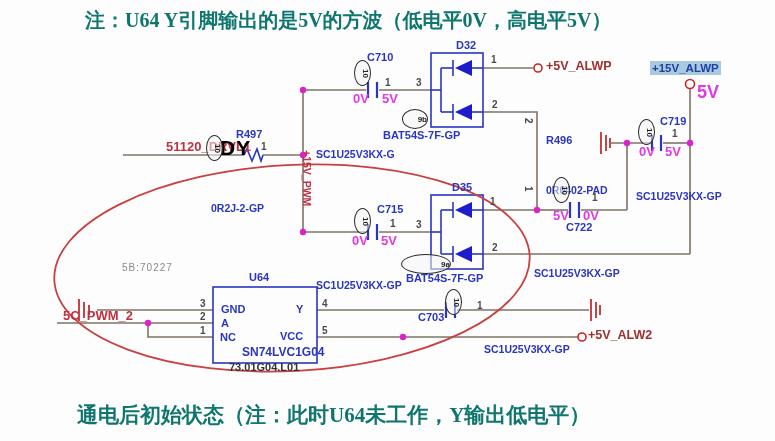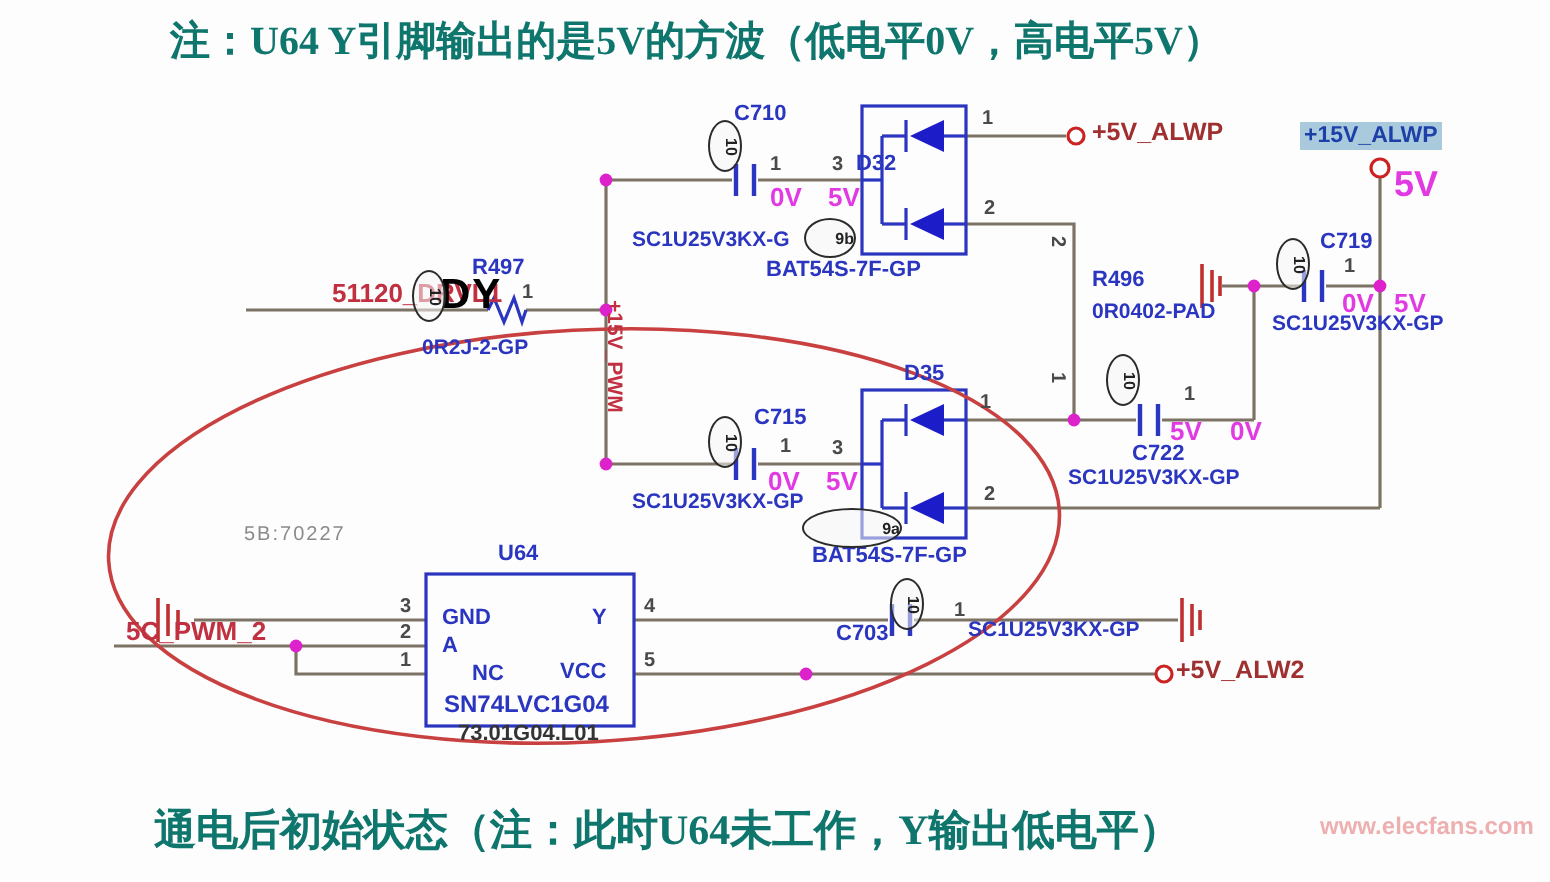--- a/index.html
+++ b/index.html
@@ -2,24 +2,24 @@
 <html><head>
 <meta charset="utf-8">
 <style>
   html,body{margin:0;padding:0;background:#ffffff;}
   #canvas{position:relative;width:775px;height:441px;background:#fdfdfd;overflow:hidden;
           font-family:"Liberation Sans",sans-serif;}
   #schem-svg{position:absolute;left:0;top:0;}
   .title{position:absolute;color:#0f766e;font-family:"Liberation Serif","DejaVu Serif",serif;
          font-weight:600;white-space:nowrap;}
   .lbl{position:absolute;white-space:nowrap;font:bold 11px "Liberation Sans",sans-serif;color:#2a35c0;}
-  .part{font-size:10.5px;}
+  .part{font-size:10.5px;margin-top:34px;}
   .pin{color:#4a4a4a;font-size:10px;}
   .pin-rot{transform:rotate(90deg);transform-origin:left top;}
-  .mv{color:#e23ae2;font-size:13px;margin-left:32px;}
+  .mv{color:#e23ae2;font-size:13px;}
   .net{color:#c03040;font-size:13px;}
   .netdark{color:#a03030;font-size:12.5px;}
   .vert-net{color:#c03040;font-size:10.5px;transform:rotate(90deg);transform-origin:left top;}
   .hl{position:absolute;background:#a9cadd;}
   .hl .lbl-in{position:relative;color:#1c3fa8;font:bold 11.5px "Liberation Sans",sans-serif;
               white-space:nowrap;padding:1px 2px;}
   .probe{color:#e23ae2;font-size:18px;}
   .dy{color:#000000;font-size:21px;letter-spacing:1px;text-align:right;}
   .code{color:#8a8a8a;font-size:10px;letter-spacing:1px;font-weight:normal;}
   .badge{position:absolute;border:1.6px solid #2b2b2b;border-radius:50%;
@@ -147,39 +147,38 @@
         <circle cx="690" cy="143" r="3.2"></circle>
       <circle cx="148" cy="323" r="3.2"></circle>
         <circle cx="403" cy="337" r="3.2"></circle>
     </g>
 
     <ellipse cx="292" cy="268" rx="238" ry="103" fill="none" stroke="#c84040" stroke-width="1.8" transform="rotate(-3 292 268)"></ellipse>
   </svg>
 
   <div class="title" style="left:85px;top:7px;font-size:20px;">注：U64 Y引脚输出的是5V的方波（低电平0V，高电平5V）</div>
   <div class="title" style="left:77px;top:401px;font-size:21px;">通电后初始状态（注：此时U64未工作，Y输出低电平）</div>
-  <div class="wm" style="left:660px;top:406px;">www.elecfans.com</div>
 
   <div class="lbl net" style="left:130px;top:139px;margin-left:36px;">51120_DRVL1</div>
   <div class="lbl net" style="left:63px;top:308px;">5C_PWM_2</div>
   <div class="lbl netdark" style="left:546px;top:59px;">+5V_ALWP</div>
   <div class="lbl netdark" style="left:588px;top:328px;">+5V_ALW2</div>
   <div class="hl" style="left:650px;top:61px;">
     <div class="lbl-in">+15V_ALWP</div>
   </div>
   <div class="lbl vert-net" style="left:313px;top:150px;">+15V_PWM</div>
   <div class="lbl probe" style="left:697px;top:82px;">5V</div>
 
   <div class="lbl" style="left:367px;top:51px;">C710</div>
   <div class="lbl pin" style="left:385px;top:77px;">1</div>
   <div class="lbl mv" style="left:353px;top:91px;">0V</div>
   <div class="lbl mv" style="left:382px;top:91px;">5V</div>
   <div class="lbl part" style="left:316px;top:114px;">SC1U25V3KX-G</div>
 
-  <div class="lbl" style="left:428px;top:39px;margin-top:37px;">D32</div>
+  <div class="lbl" style="left:456px;top:39px;">D32</div>
   <div class="lbl pin" style="left:416px;top:77px;">3</div>
   <div class="lbl pin" style="left:491px;top:54px;">1</div>
   <div class="lbl pin" style="left:492px;top:99px;">2</div>
   <div class="lbl" style="left:383px;top:129px;">BAT54S-7F-GP</div>
 
   <div class="lbl" style="left:546px;top:134px;">R496</div>
   <div class="lbl part" style="left:546px;top:150px;">0R0402-PAD</div>
   <div class="lbl pin pin-rot" style="left:534px;top:118px;">2</div>
   <div class="lbl pin pin-rot" style="left:534px;top:186px;">1</div>
 
@@ -212,26 +211,26 @@
   <div class="lbl pin" style="left:261px;top:141px;">1</div>
   <div class="lbl part" style="left:211px;top:168px;">0R2J-2-GP</div>
 
   <div class="lbl code" style="left:122px;top:262px;">5B:70227</div>
   <div class="lbl" style="left:249px;top:271px;">U64</div>
   <div class="lbl pin" style="left:200px;top:298px;">3</div>
   <div class="lbl" style="left:221px;top:303px;">GND</div>
   <div class="lbl pin" style="left:200px;top:311px;">2</div>
   <div class="lbl" style="left:221px;top:317px;">A</div>
   <div class="lbl pin" style="left:200px;top:325px;">1</div>
-  <div class="lbl" style="left:236px;top:331px;text-align:right;">NC</div>
+  <div class="lbl" style="left:220px;top:331px;text-align:right;">NC</div>
   <div class="lbl" style="left:296px;top:303px;">Y</div>
   <div class="lbl pin" style="left:322px;top:298px;">4</div>
   <div class="lbl" style="left:280px;top:330px;">VCC</div>
   <div class="lbl pin" style="left:322px;top:325px;">5</div>
-  <div class="lbl" style="left:222px;top:345px;font-size:12px;">SN74LVC1G04</div>
+  <div class="lbl" style="left:242px;top:345px;font-size:12px;">SN74LVC1G04</div>
   <div class="lbl" style="left:229px;top:361px;color:#333;">73.01G04.L01</div>
 
   <div class="lbl" style="left:418px;top:311px;">C703</div>
   <div class="lbl pin" style="left:477px;top:300px;">1</div>
   <div class="lbl part" style="left:484px;top:309px;">SC1U25V3KX-GP</div>
 
   <div class="badge vert" style="left:354px;top:60px;width:15px;height:24px;">
       <span>10</span>
     </div>
   <div class="badge vert" style="left:354px;top:208px;width:15px;height:24px;">

